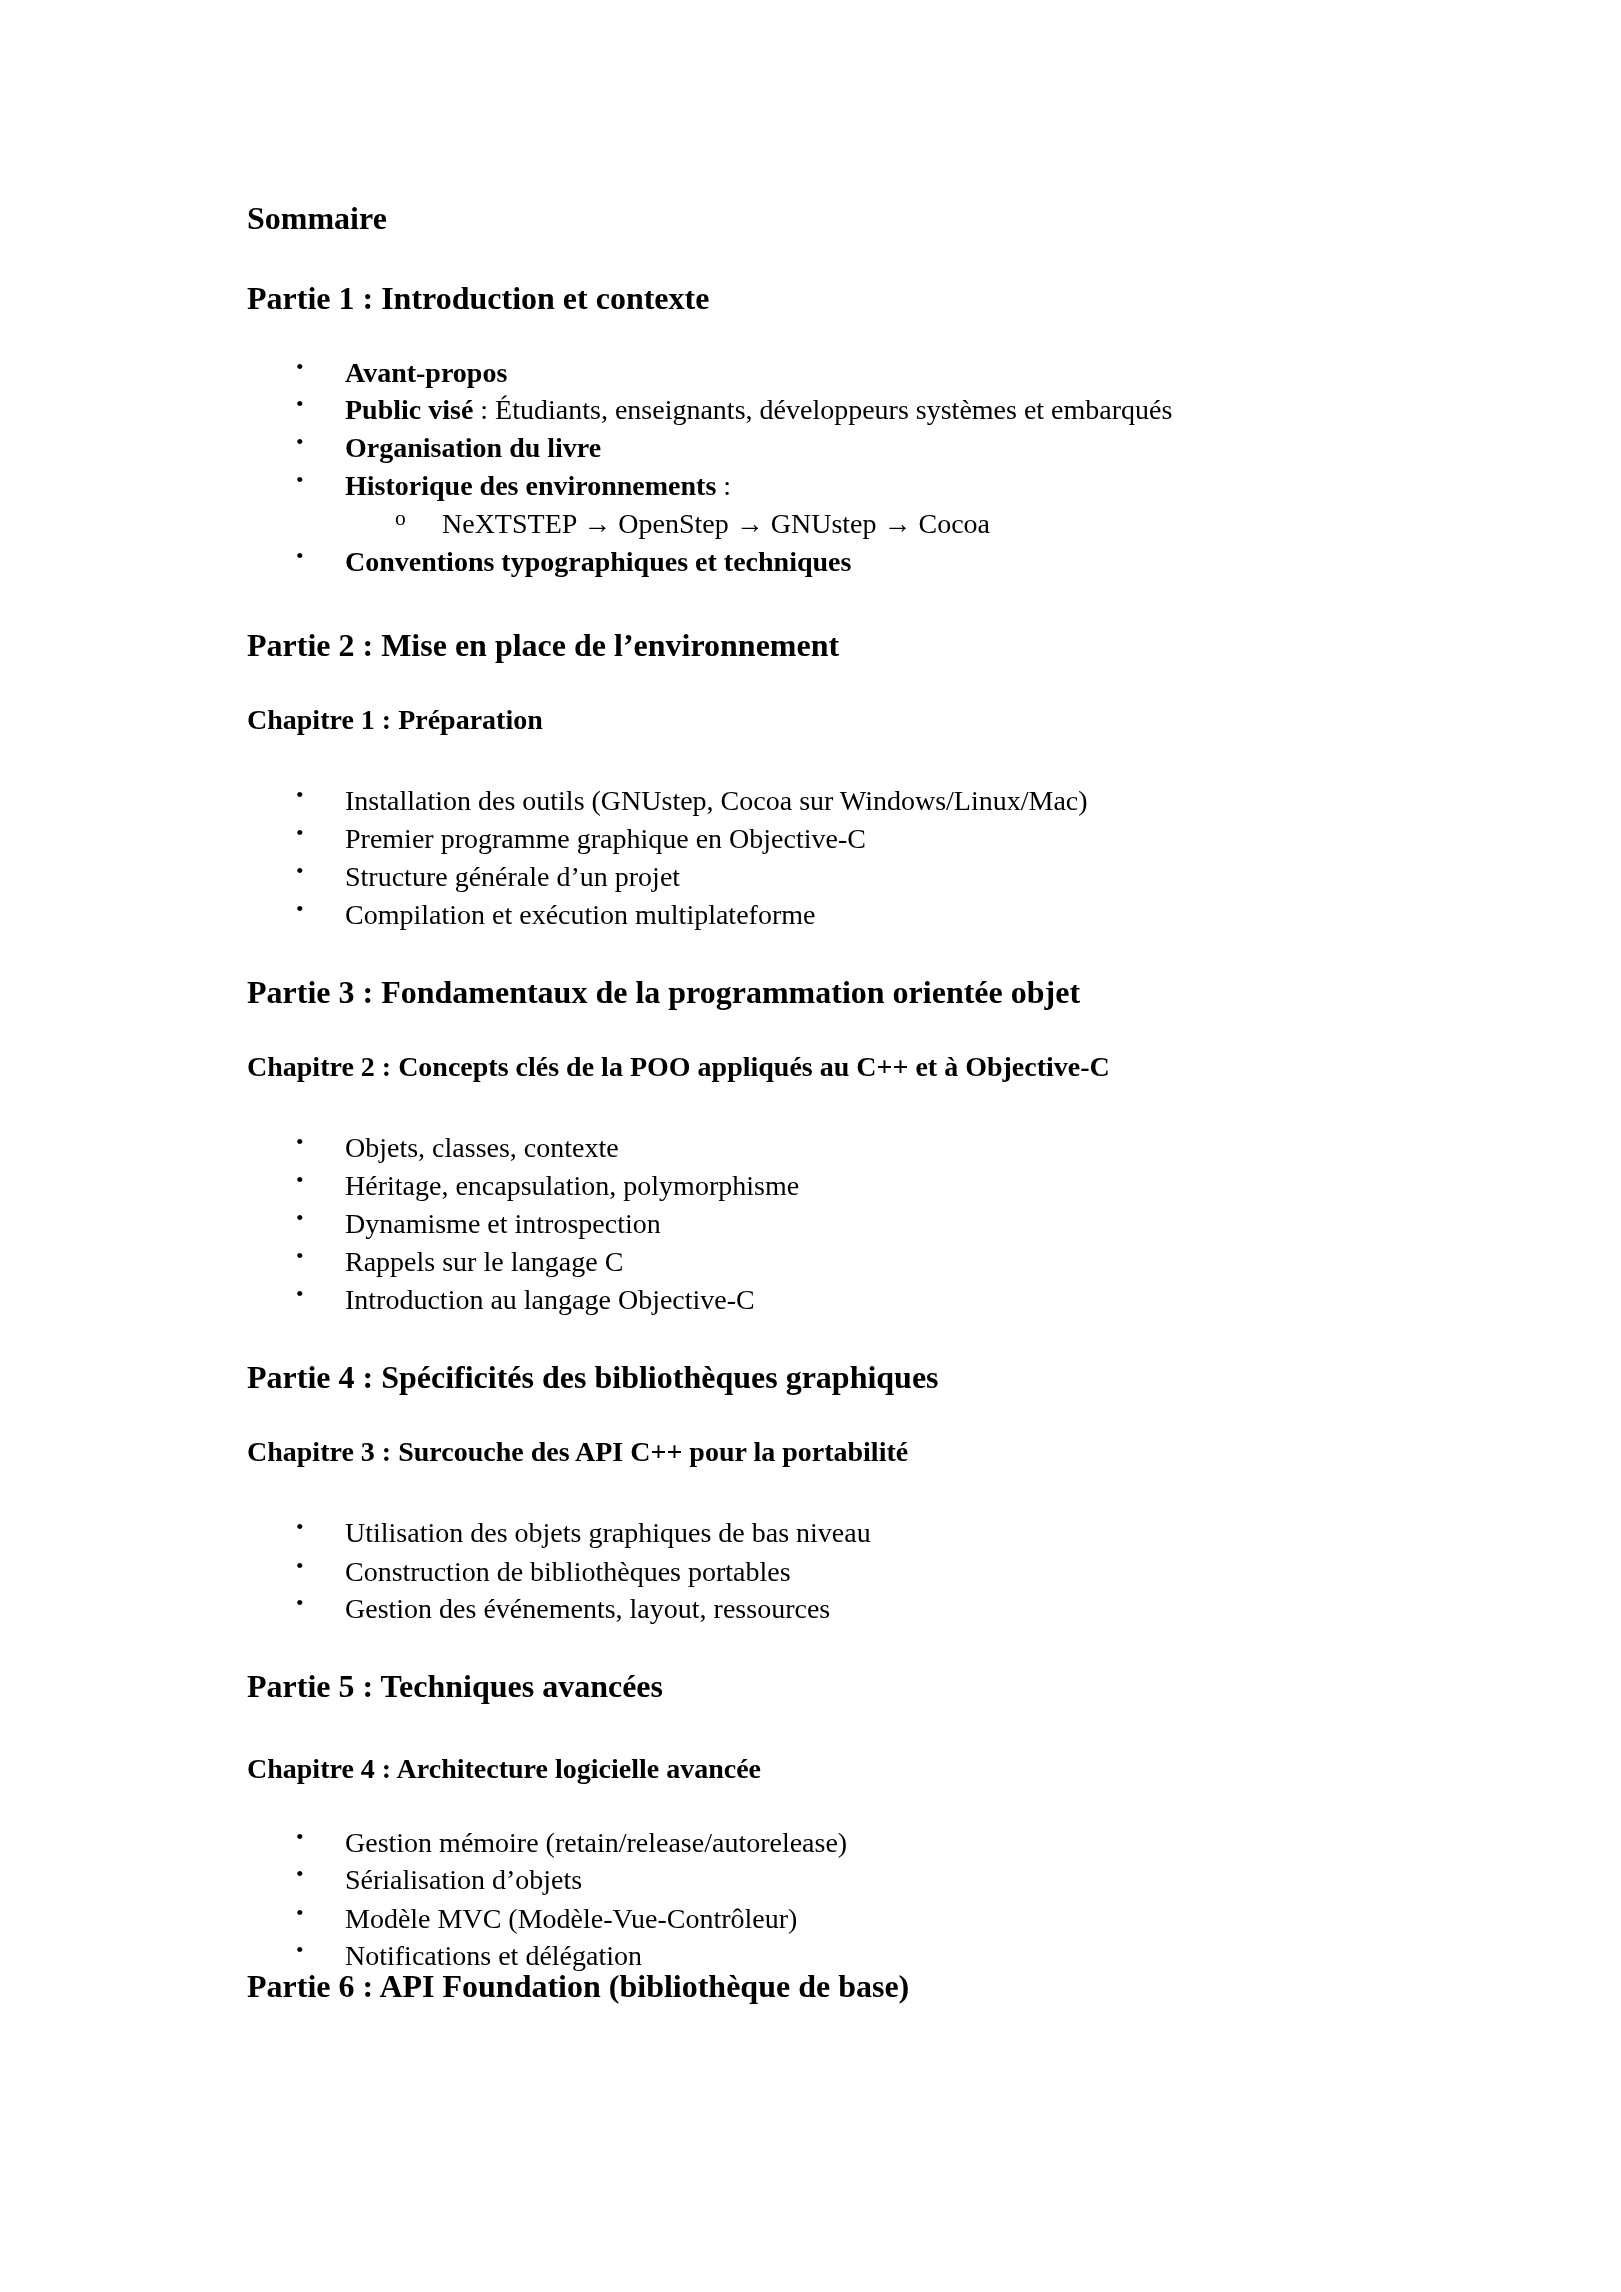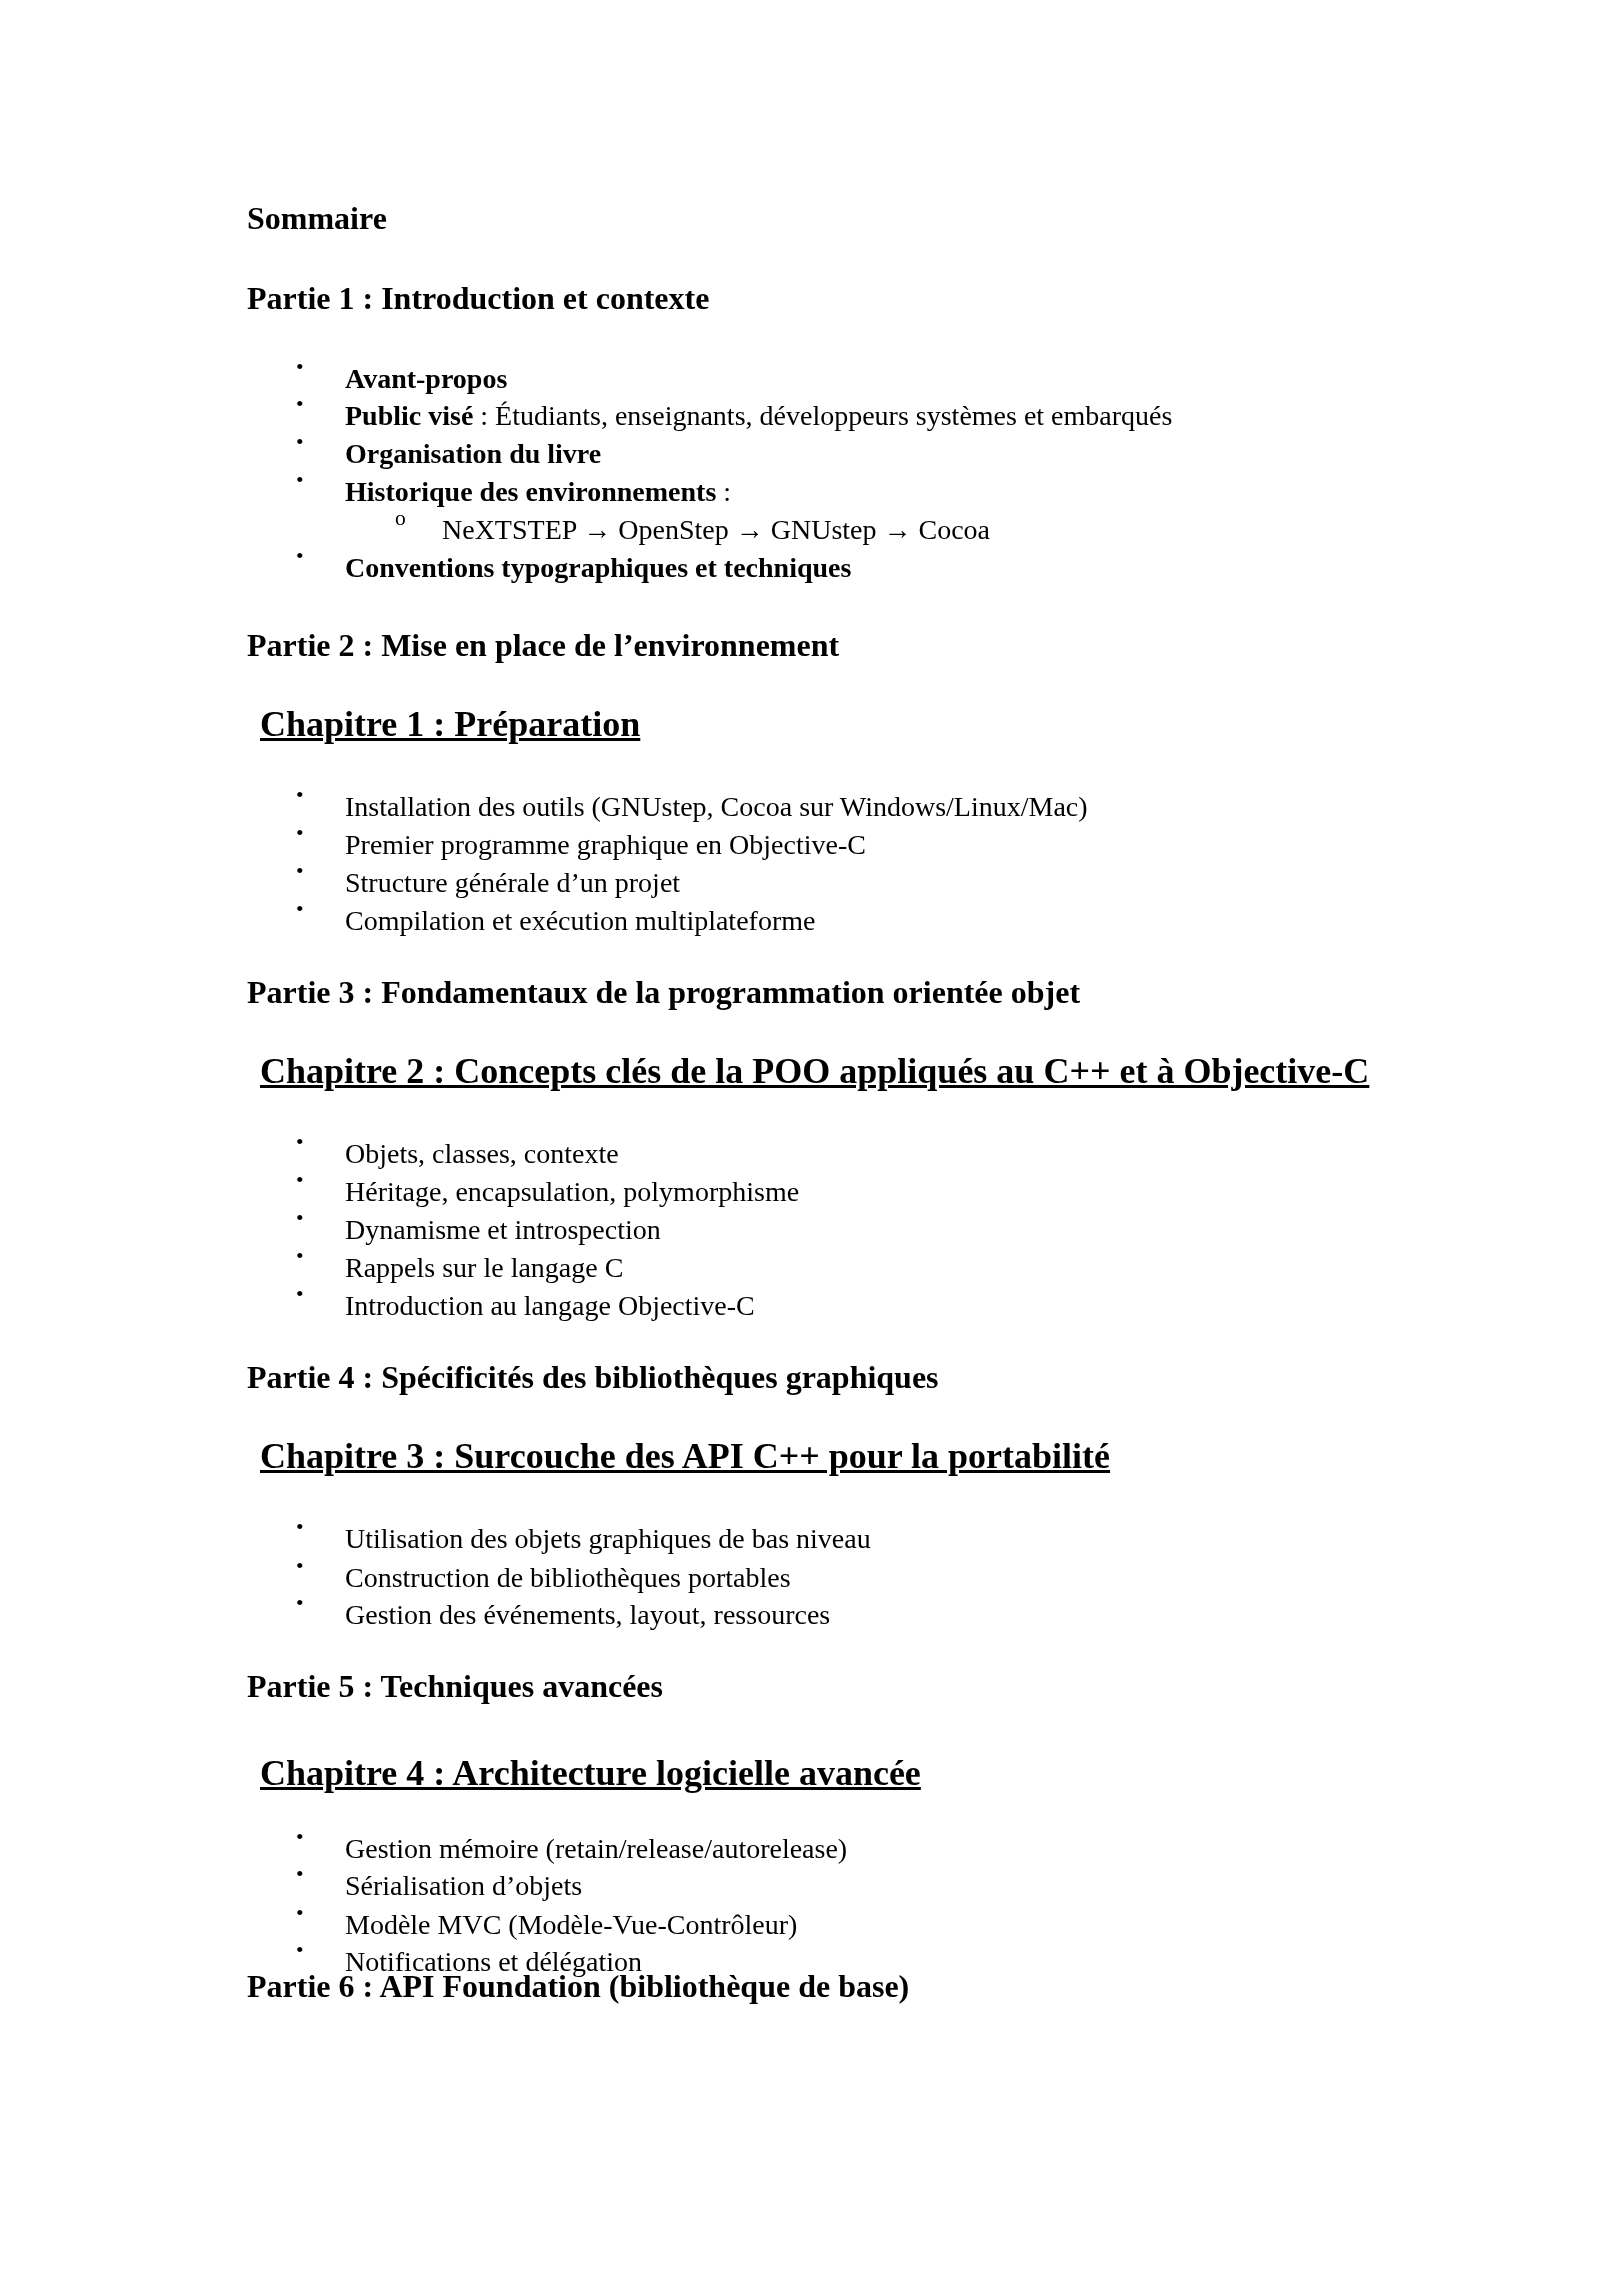--- a/index.html
+++ b/index.html
@@ -24,45 +24,44 @@
     .title {
       position: absolute;
       left: 0;
       font-weight: bold;
       font-size: 32px;
       line-height: 1;
       white-space: nowrap;
     }
     .chapter {
       position: absolute;
-      left: 13px;
+      left: 0;
       font-weight: bold;
-      font-size: 36px;
+      font-size: 28px;
       line-height: 1;
       white-space: nowrap;
-      text-decoration: underline;
     }
     .item {
       position: absolute;
       left: 0;
       font-size: 28px;
       line-height: 1;
       white-space: nowrap;
     }
     .item .bullet {
       position: absolute;
       left: 49px;
       top: 0;
       font-size: 21.6px;
       line-height: 28px;
     }
     .item .text {
       position: absolute;
       left: 98px;
-      top: 12px;
+      top: 6px;
       text-align: center;
     }
     .item.sub .bullet {
       left: 148px;
       font-size: 21.6px;
     }
     .item.sub .text {
       left: 195px;
     }
     .b { font-weight: bold; }

